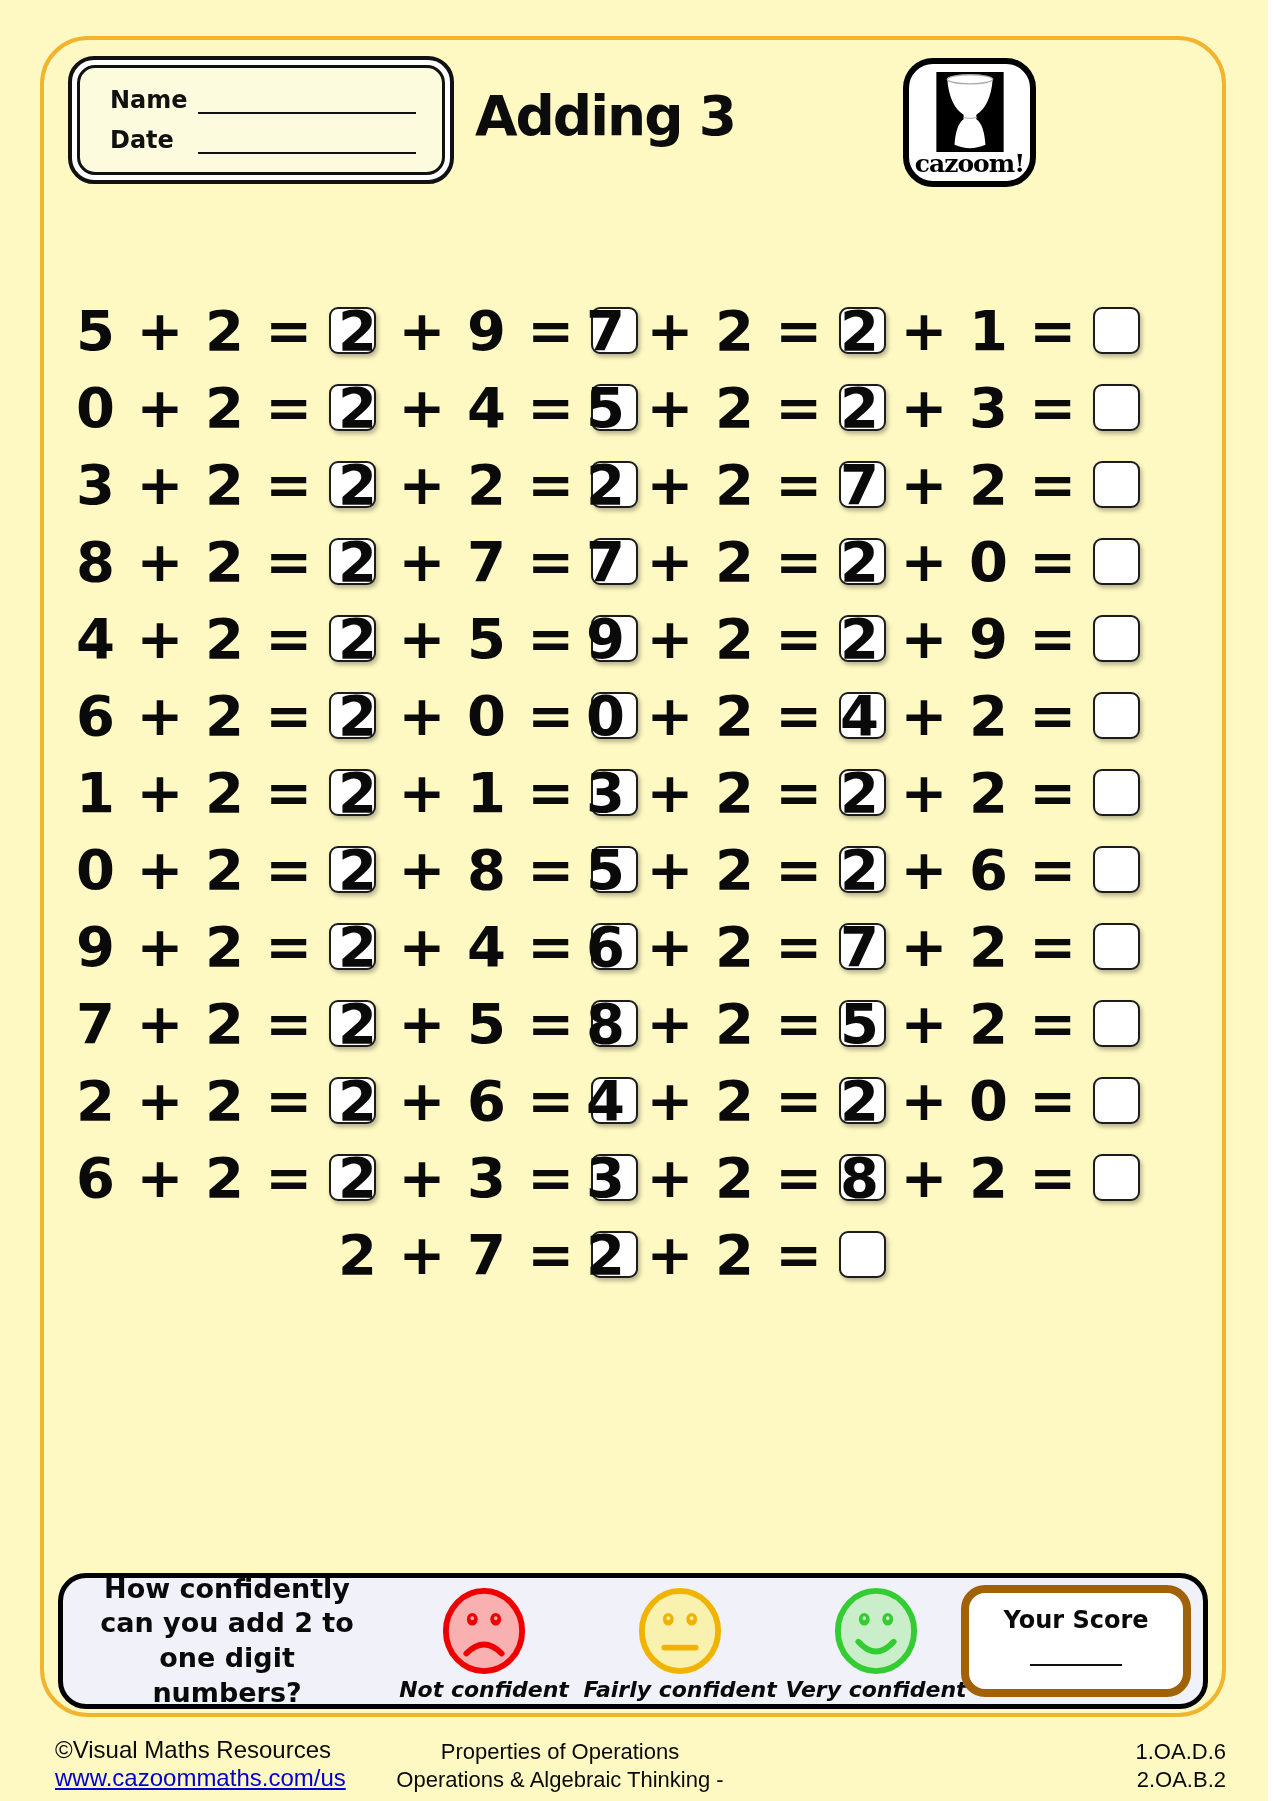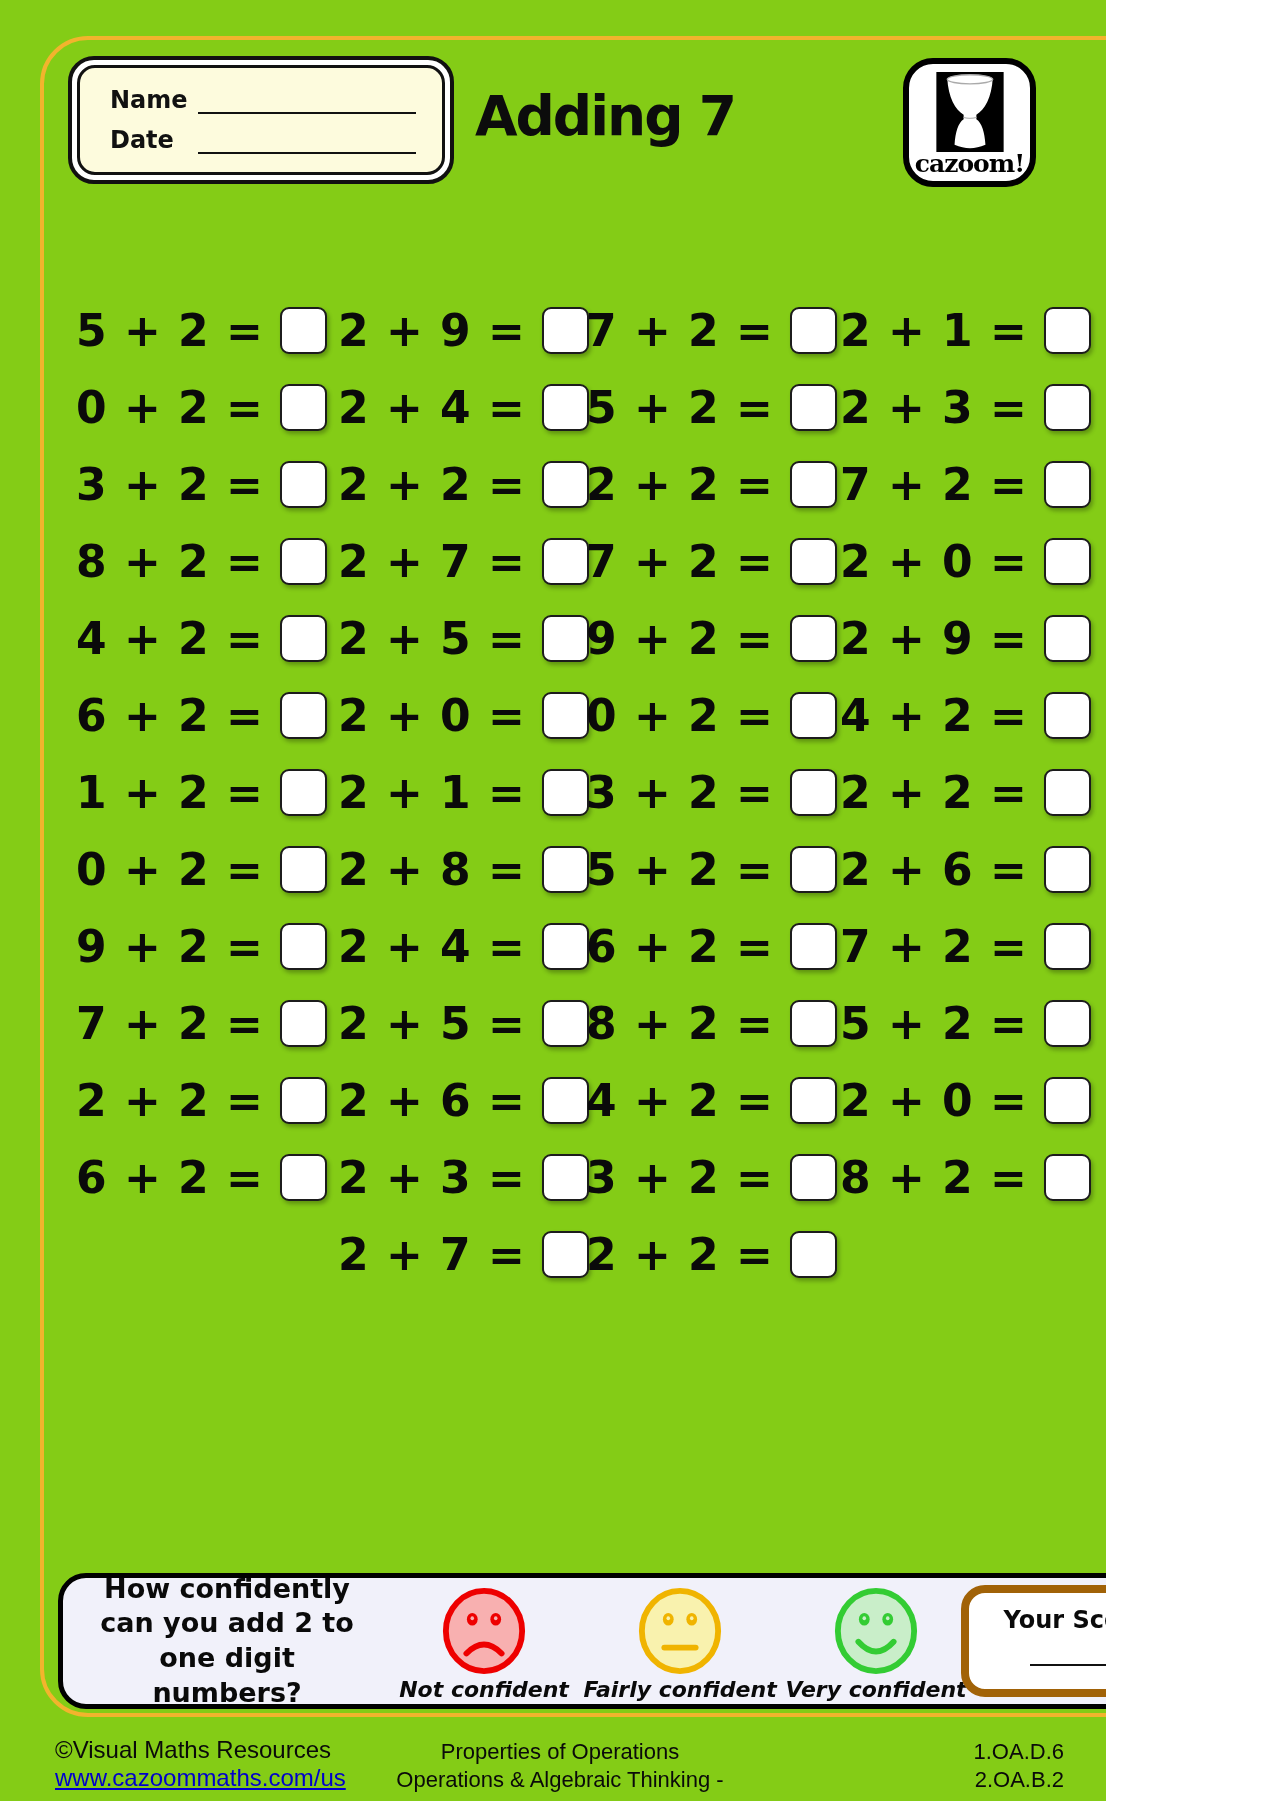--- a/index.html
+++ b/index.html
@@ -1,18 +1,18 @@
 <!DOCTYPE html>
 <html><head>
 <meta charset="utf-8">
 <style>
   * { margin:0; padding:0; box-sizing:border-box; }
   html,body { background:#fff; }
   .page {
-    position:relative; width:1106px; height:1801px; background:#84cc16;
+    position:relative; width:1268px; height:1801px; background:#fef9c3;
     font-family:"DejaVu Sans", sans-serif; overflow:hidden;
   }
   .gold-border {
     position:absolute; left:40px; top:36px; width:1186px; height:1681px;
     border:4px solid #f2b42d; border-radius:48px; background:transparent;
   }
   
   .namebox-outer {
     position:absolute; left:68px; top:56px; width:386px; height:128px;
     border:4px solid #111; border-radius:26px; background:#fff; padding:5px;
@@ -42,21 +42,21 @@
     color:#000; letter-spacing:-1px; margin-top:-3px;
   }
   
   .grid {
     position:absolute; left:68px; top:292px; width:1142px;
     display:grid; grid-template-columns:262px 248px 254px auto;
     grid-auto-rows:77px; align-items:center;
   }
   .cell { display:flex; align-items:center; gap:16px; padding-left:8px; }
   .eq {
-    font-size:44px; font-weight:bold; color:#0a0a0a; letter-spacing:1px;
+    font-size:56px; font-weight:bold; color:#0a0a0a; letter-spacing:1px;
     white-space:nowrap;
   }
   .abox {
     width:47px; height:47px; background:#fff; border:2.5px solid #1c1c1c;
     border-radius:9px; box-shadow:2px 3px 4px rgba(0,0,0,0.28); flex:0 0 auto;
   }
   
   .conf-bar {
     position:absolute; left:58px; top:1573px; width:1150px; height:136px;
     border:5px solid #000; border-radius:28px; background:#f1f1fa;
@@ -104,21 +104,21 @@
         <span class="field-label">Name</span>
         <span class="field-line"></span>
       </div>
       <div class="field-row">
         <span class="field-label">Date</span>
         <span class="field-line"></span>
       </div>
     </div>
   </div>
 
-  <div class="title">Adding 7</div>
+  <div class="title">Adding 3</div>
 
   <div class="logo">
     <svg width="70" height="80" viewBox="0 0 74 88">
       <rect x="0" y="0" width="74" height="88" fill="#000"></rect>
       <path d="M12 7 C 13 28, 21 42, 30 47 L 30 52 C 24 56, 21 66, 20 80 C 32 85, 42 85, 54 80 C 53 66, 50 56, 44 52 L 44 47 C 53 42, 61 28, 62 7 Z" fill="#fff"></path>
       <ellipse cx="37" cy="8" rx="25" ry="5" fill="#fff" stroke="#aaa" stroke-width="1.5"></ellipse>
       <path d="M30 50 q7 2 14 0" fill="none" stroke="#bbb" stroke-width="1.5"></path>
     </svg>
     <div class="logo-text">cazoom!</div>
   </div>

